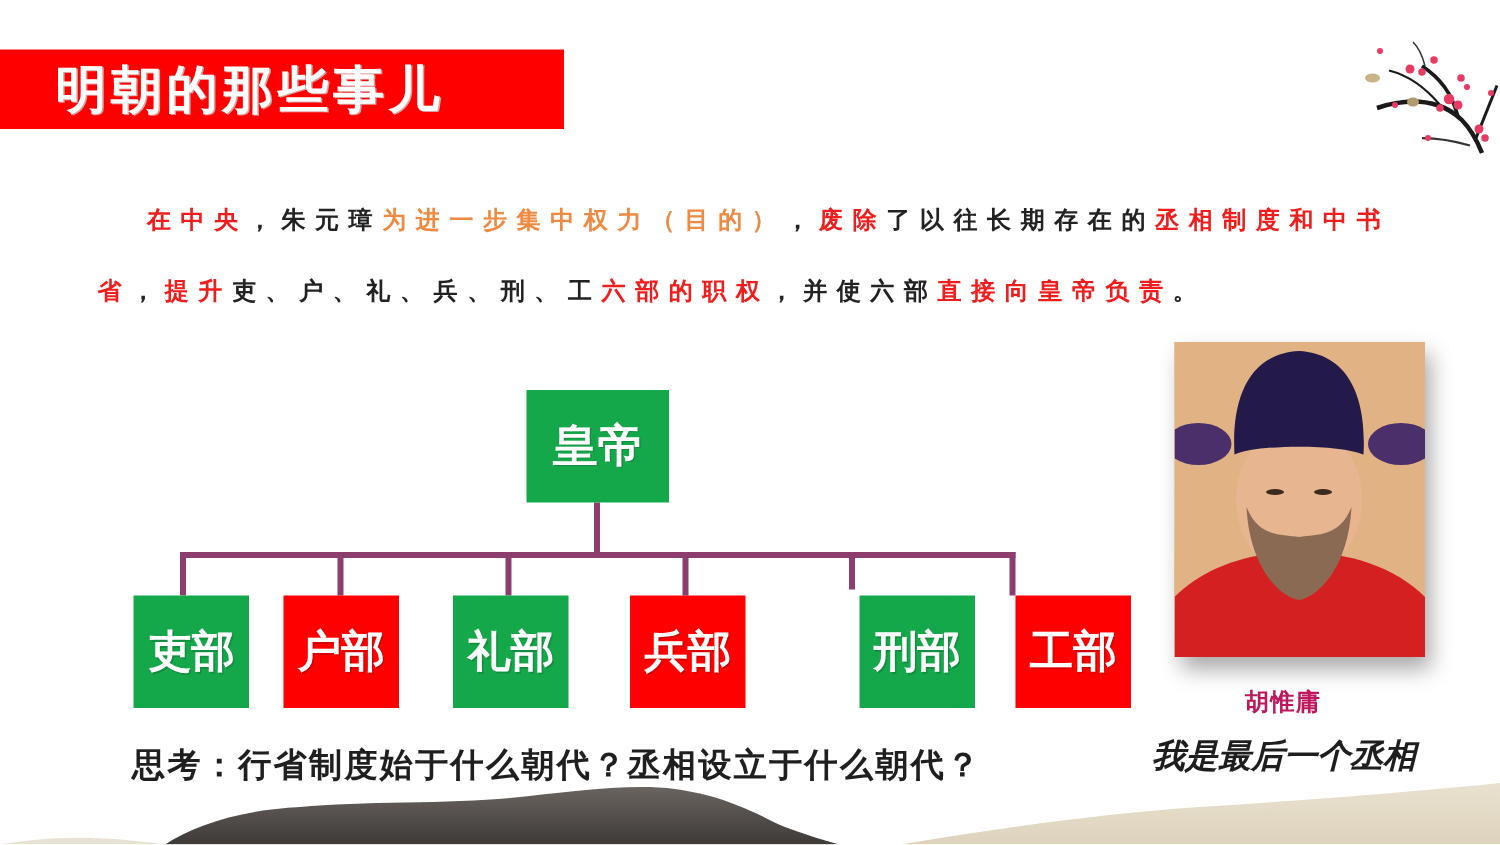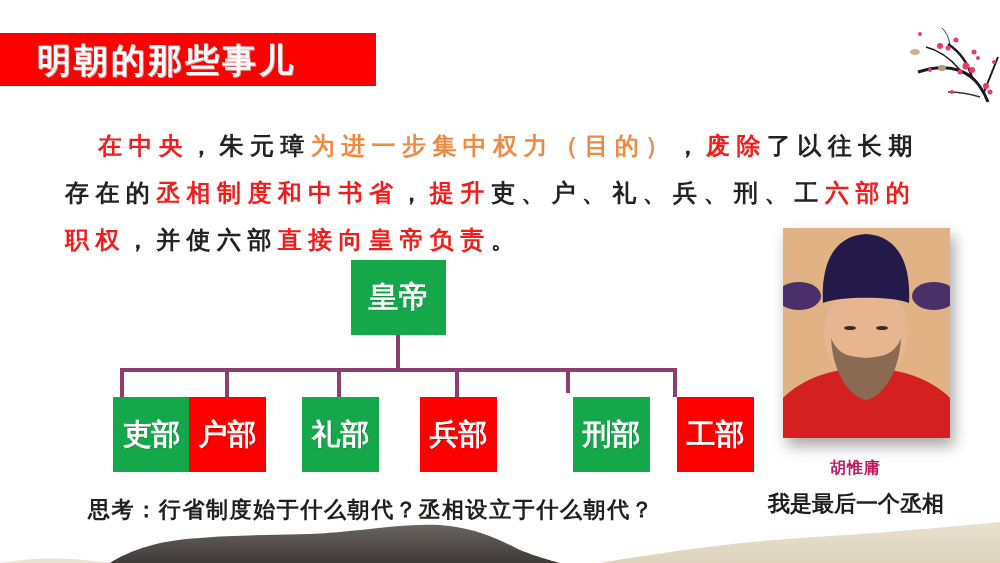--- a/index.html
+++ b/index.html
@@ -17,21 +17,21 @@
     font-size: 34px; font-weight: bold; color: #ffffff; letter-spacing: 3px;
     line-height: 40px;
     text-shadow: 1px 1px 0 #d9a0a0;
     margin-left: 12px;
   }
   .plum {
     position: absolute; left: 890px; top: 22px; width: 110px; height: 90px;
   }
   .paragraph {
     position: absolute; left: 65px; top: 123px; width: 870px;
-    font-size: 24px; font-weight: bold; line-height: 47px;
+    font-size: 16px; font-weight: bold; line-height: 47px;
     letter-spacing: 6.4px; color: #222222;
   }
   .paragraph .indent { display: inline-block; width: 33px; }
   .red { color: #f01d1d; }
   .orange { color: #ef8a43; }
   .dark { color: #222222; }
 
   .org-line { position: absolute; background: #8d3d6e; }
   .box {
     position: absolute; display: flex; align-items: center; justify-content: center;
@@ -47,21 +47,21 @@
     box-shadow: 4px 8px 14px rgba(0,0,0,0.35);
     overflow: hidden;
     background: linear-gradient(180deg, #d9a06a 0%, #e4b98e 45%, #c98a5a 100%);
   }
   .caption-name {
     position: absolute; left: 830px; top: 458px; font-size: 16px; font-weight: bold;
     color: #be185d; letter-spacing: 1px;
   }
   .caption-quote {
     position: absolute; left: 768px; top: 489px; font-size: 22px; font-weight: bold;
-    color: #1e1e1e; letter-spacing: 0px;
+    color: #1e1e1e; letter-spacing: 0px; font-style: italic;
   }
   .question {
     position: absolute; left: 88px; top: 495px; font-size: 22px; font-weight: bold;
     color: #1f1f1f; letter-spacing: 1.6px;
   }
   .mountains { position: absolute; left: 0; top: 520px; width: 1000px; height: 43px; }
 </style>
 </head>
 <body>
 
@@ -100,21 +100,21 @@
 <div class="org-line" style="left:396px; top:335px; width:4px; height:35px;"></div>
 <div class="org-line" style="left:120px; top:368px; width:557px; height:4px;"></div>
 <div class="org-line" style="left:120px; top:368px; width:4px; height:29px;"></div>
 <div class="org-line" style="left:225px; top:368px; width:4px; height:29px;"></div>
 <div class="org-line" style="left:337px; top:368px; width:4px; height:29px;"></div>
 <div class="org-line" style="left:455px; top:368px; width:4px; height:29px;"></div>
 <div class="org-line" style="left:566px; top:368px; width:4px; height:25px;"></div>
 <div class="org-line" style="left:673px; top:368px; width:4px; height:29px;"></div>
 
 <div class="box top green">皇帝</div>
-<div class="box dept green" style="left:89px;margin-left:24px;">吏部</div>
+<div class="box dept green" style="left:89px;">吏部</div>
 <div class="box dept red-box" style="left:189px;font-family:Liberation Mono, monospace;">户部</div>
 <div class="box dept green" style="left:302px;font-family:Liberation Mono, monospace;">礼部</div>
 <div class="box dept red-box" style="left:420px;">兵部</div>
 <div class="box dept green" style="left:533px;margin-left:40px;">刑部</div>
 <div class="box dept red-box" style="left:633px;margin-left:44px;">工部</div>
 
 <div class="portrait">
   <svg width="167" height="210" viewBox="0 0 167 210">
     <rect width="167" height="210" fill="#dcaa78"></rect>
     <rect x="0" y="0" width="167" height="210" fill="#e9c39a" opacity="0.35"></rect>

